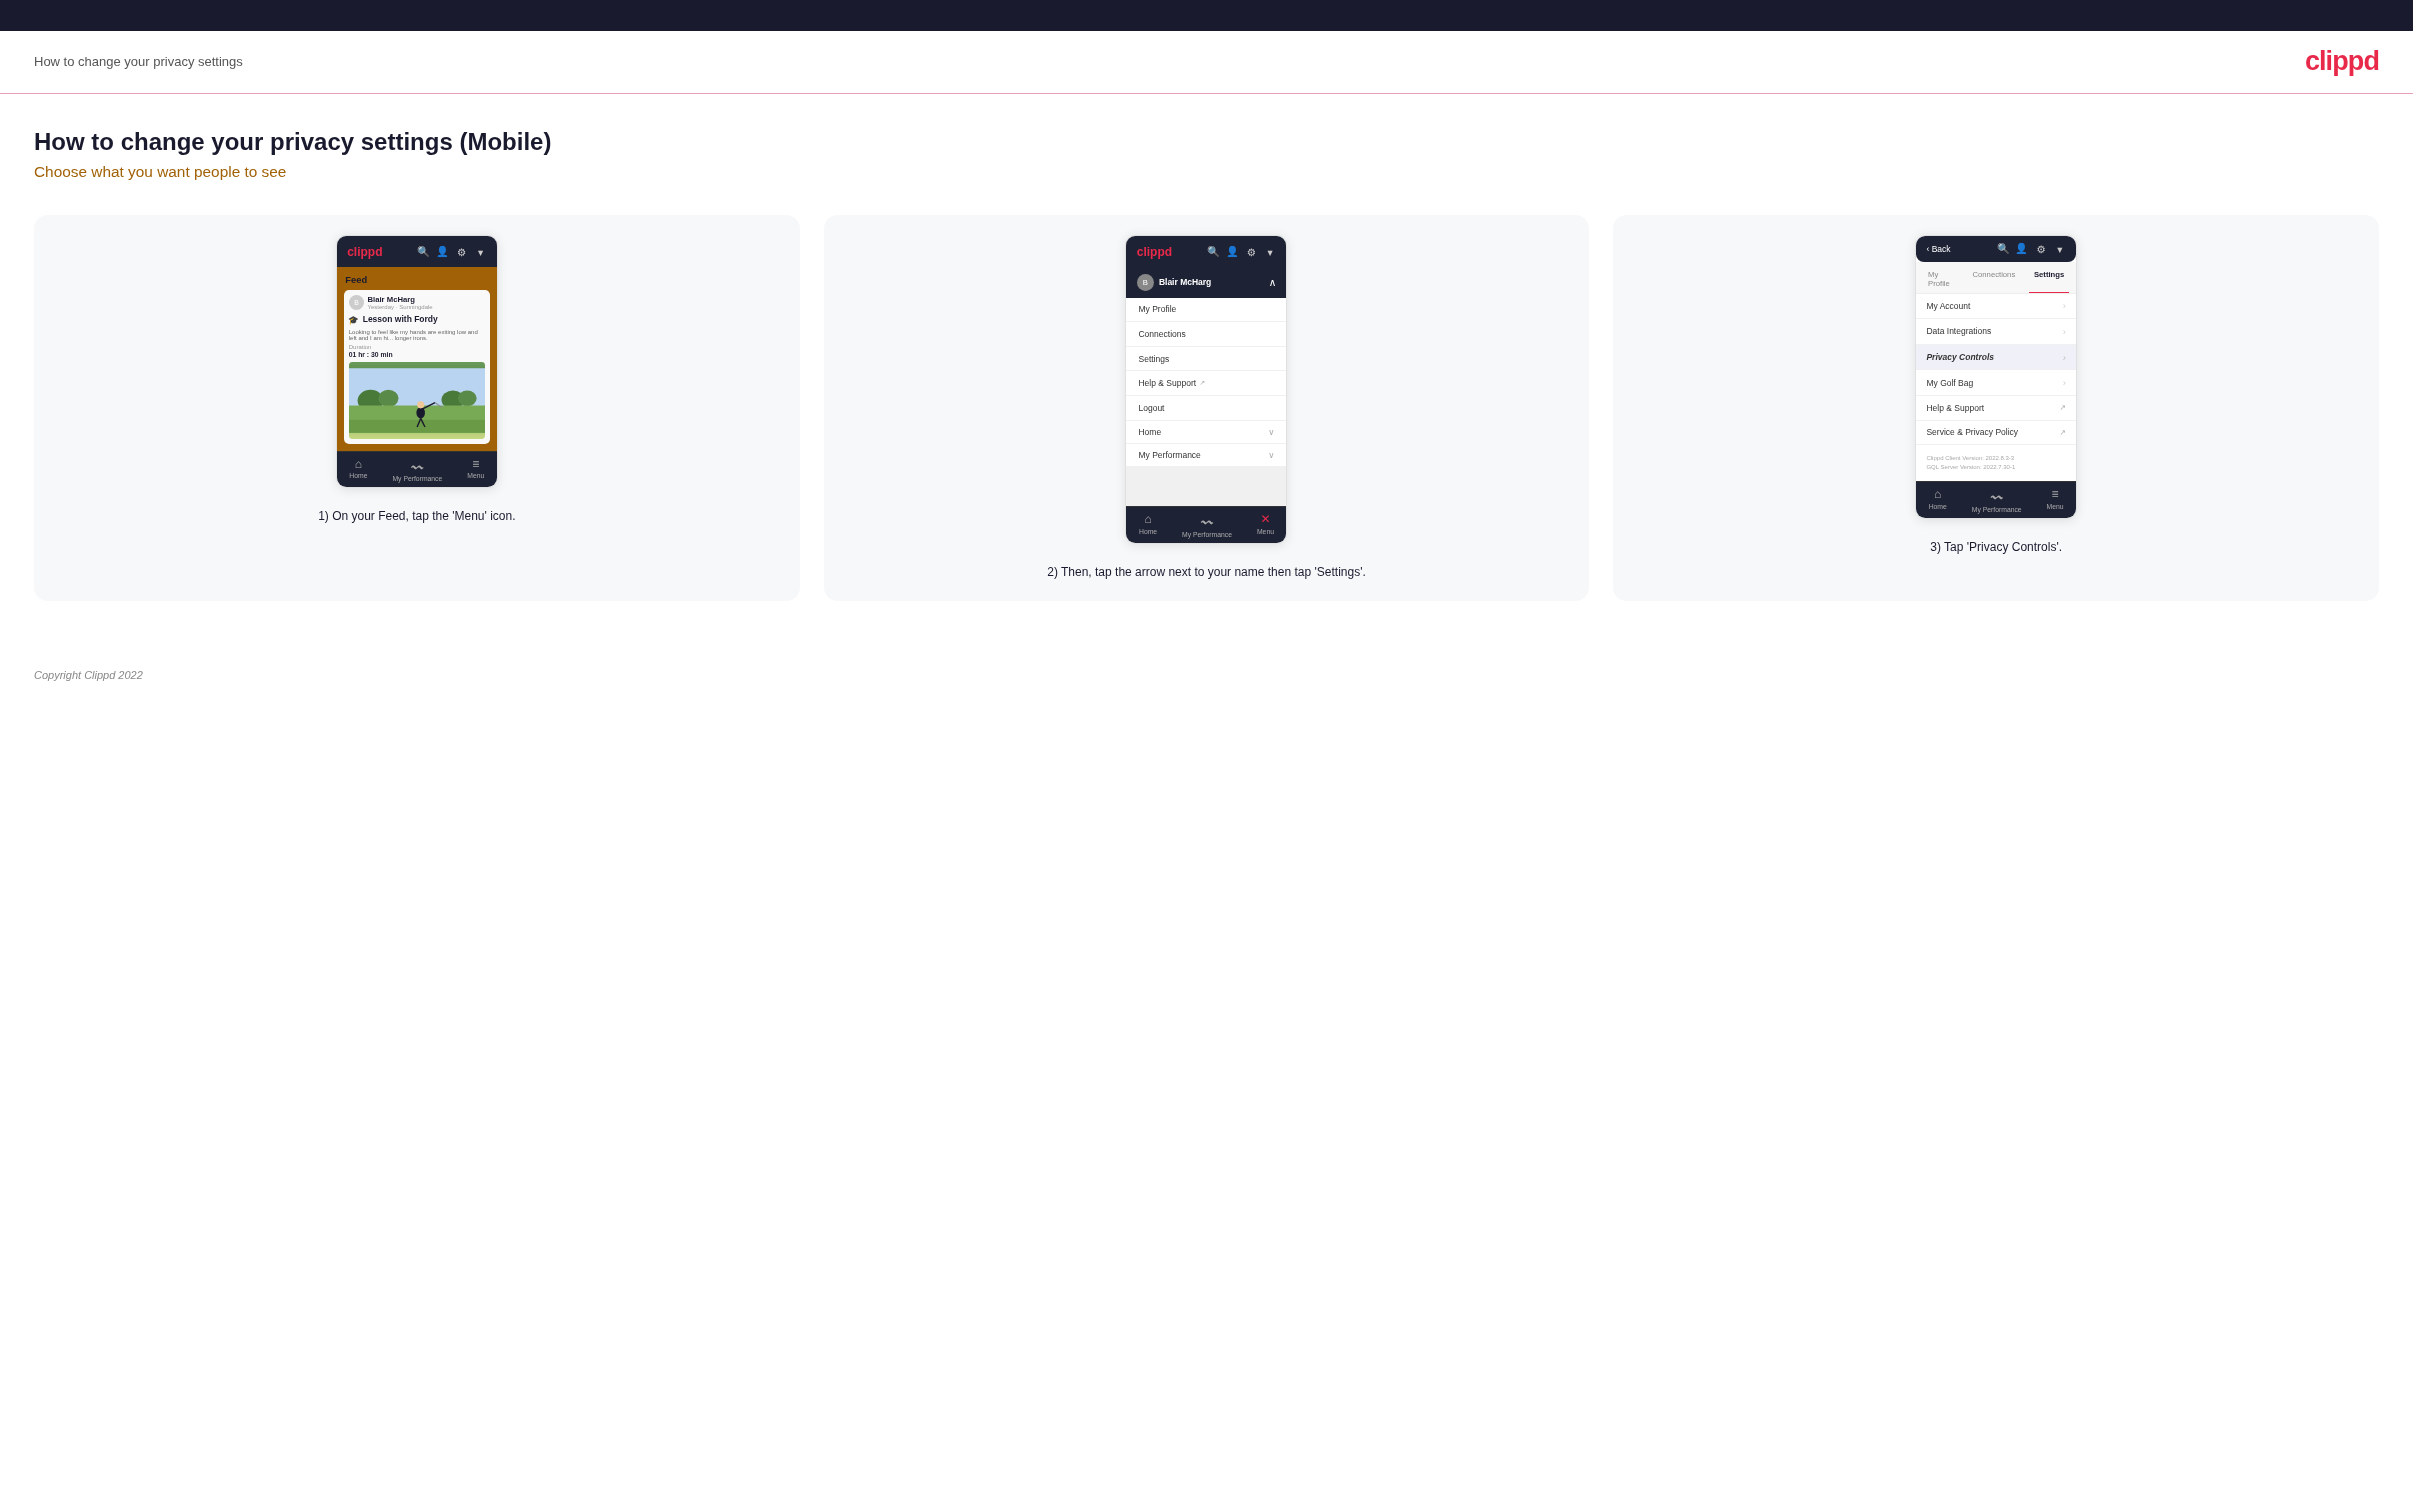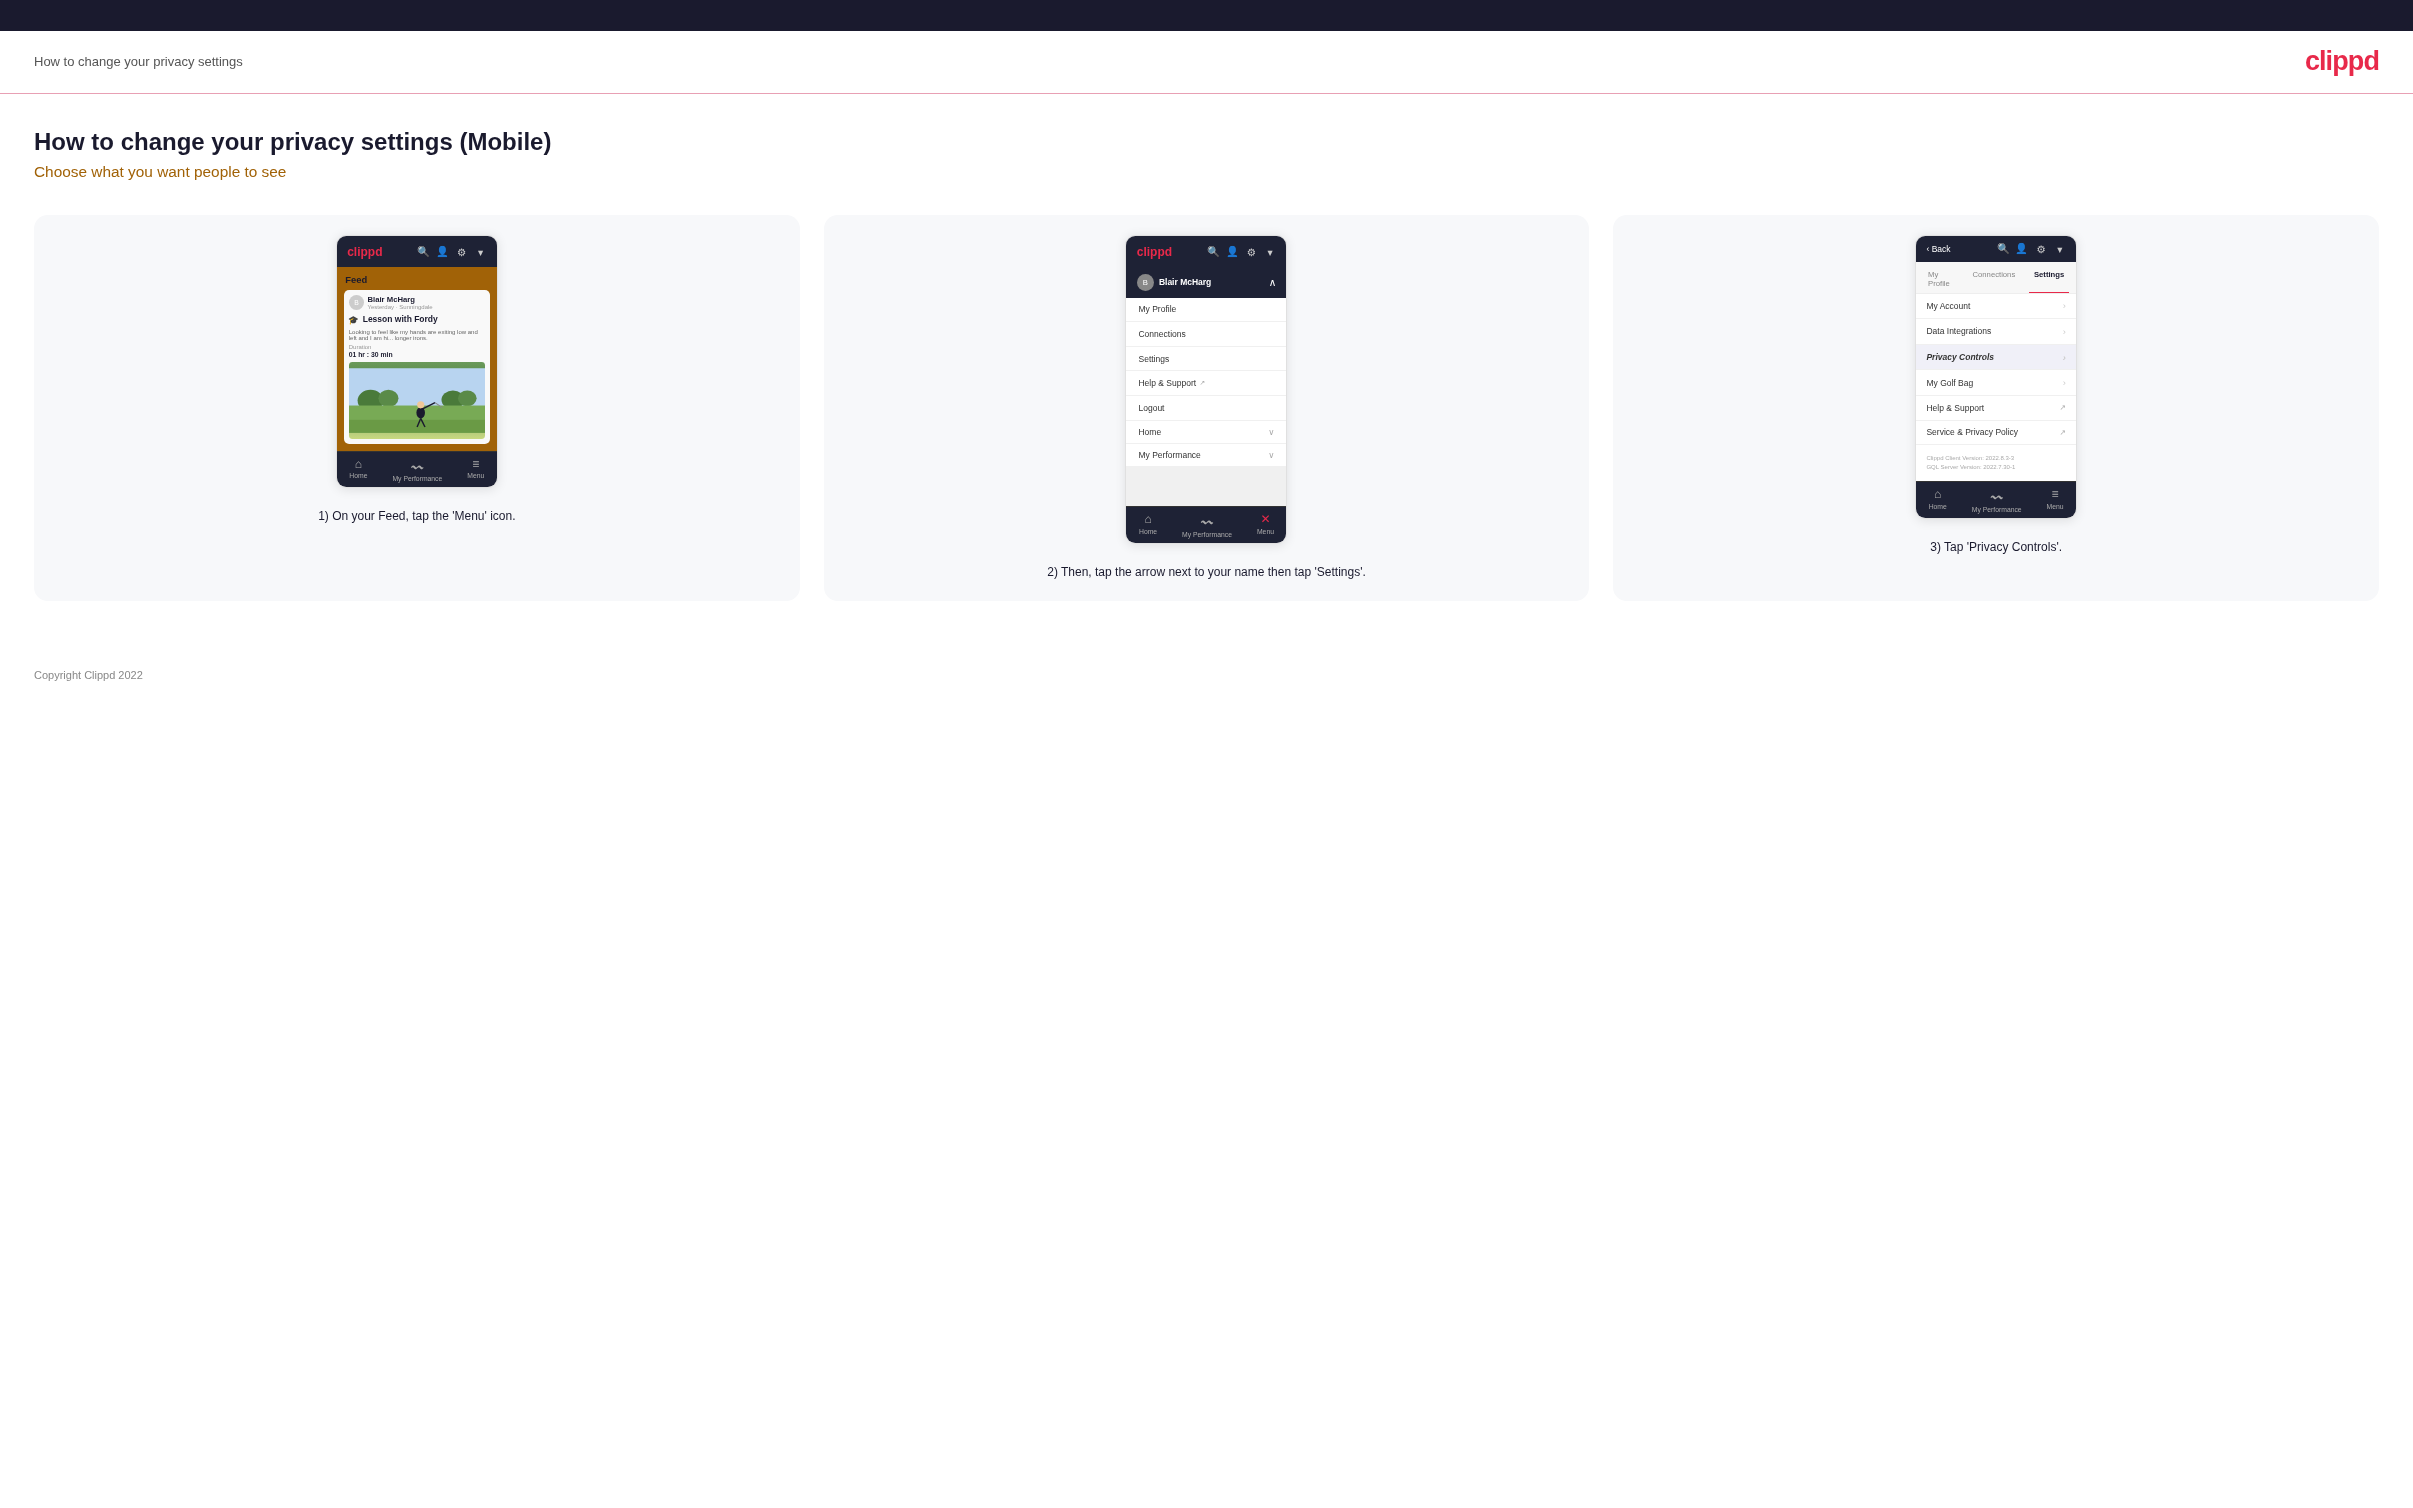--- a/index.html
+++ b/index.html
@@ -347,20 +347,21 @@
       border-bottom: 1.7px solid #e8294a;
       font-weight: 600;
     }
 
     .screen3-back-row {
       background: #1e2235;
       padding: 6.8px 10.3px;
       display: flex;
       align-items: center;
       justify-content: space-between;
+      border-radius: 8px;
     }
 
     .screen3-back-btn {
       color: #fff;
       font-size: 8.5px;
     }
 
     .settings-list {
       background: #fff;
     }
@@ -395,20 +396,21 @@
       font-size: 6px;
       color: #aaa;
       line-height: 1.6;
     }
 
     
     .footer {
       padding: 17px 34px;
       font-size: 11px;
       color: #888;
+      font-style: italic;
     }
 
     
     .golf-scene {
       width: 100%;
       height: 77px;
     }
   </style>
 </head>
 <body>

